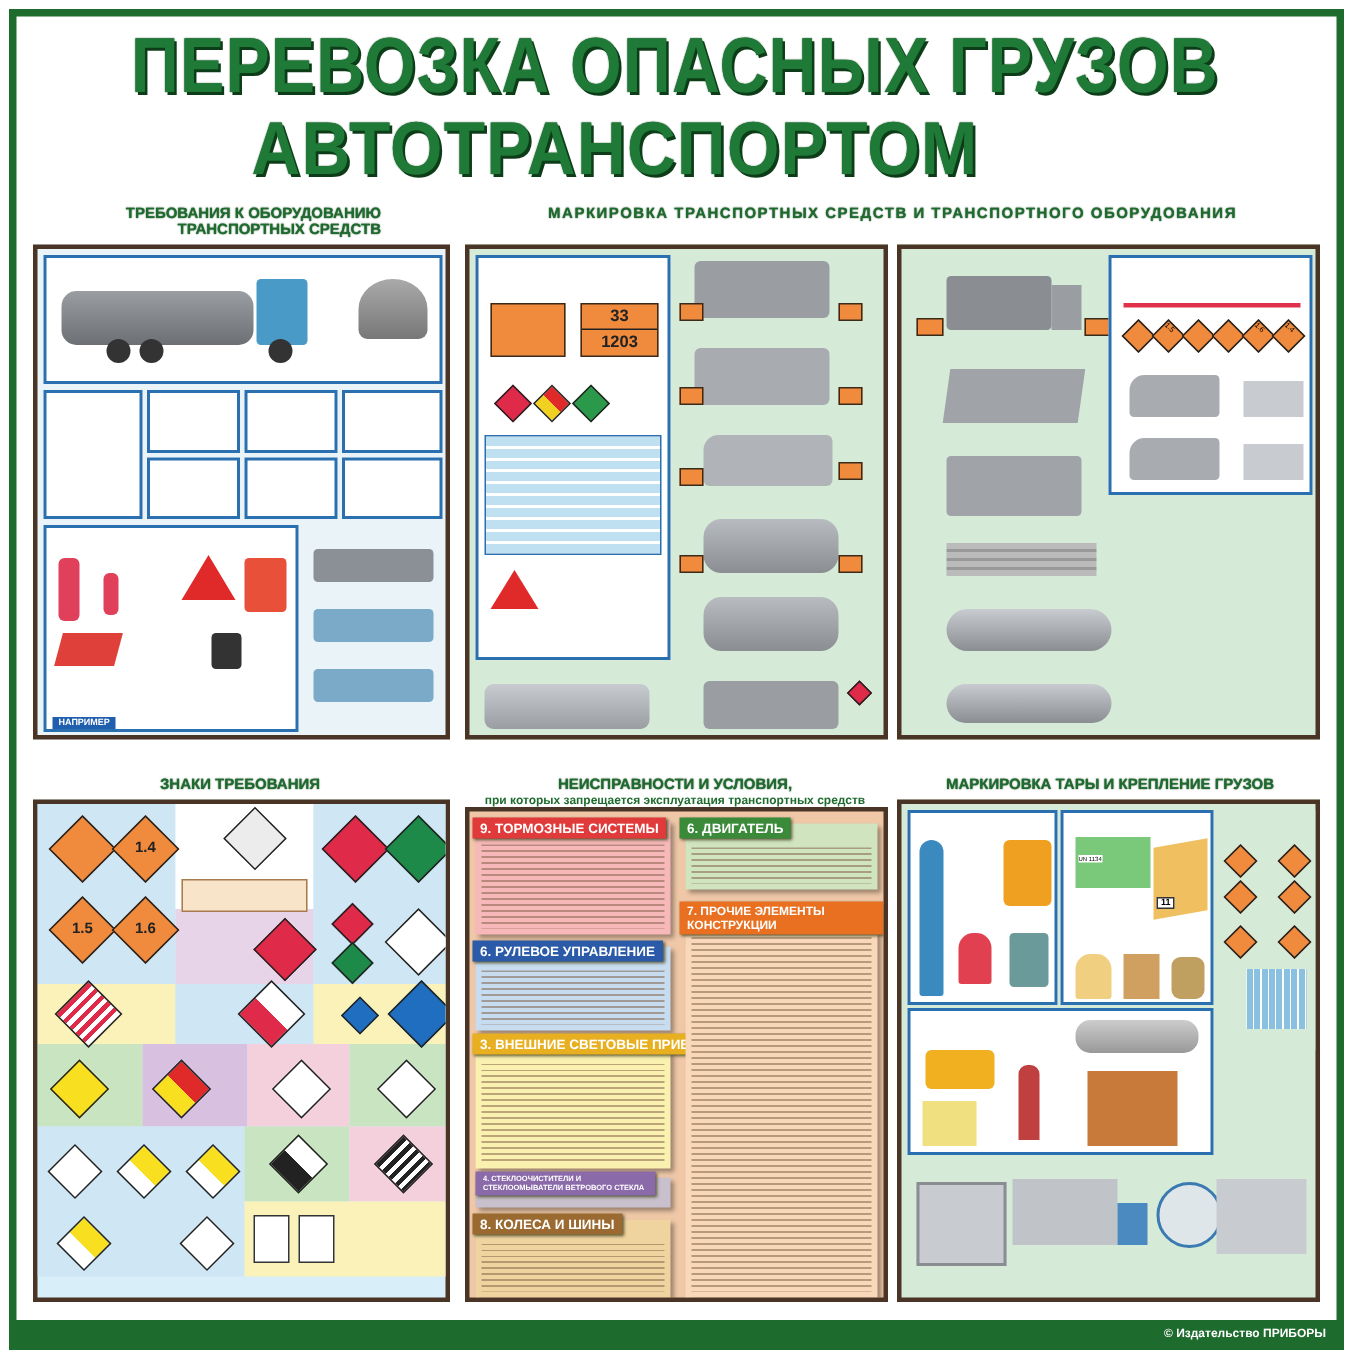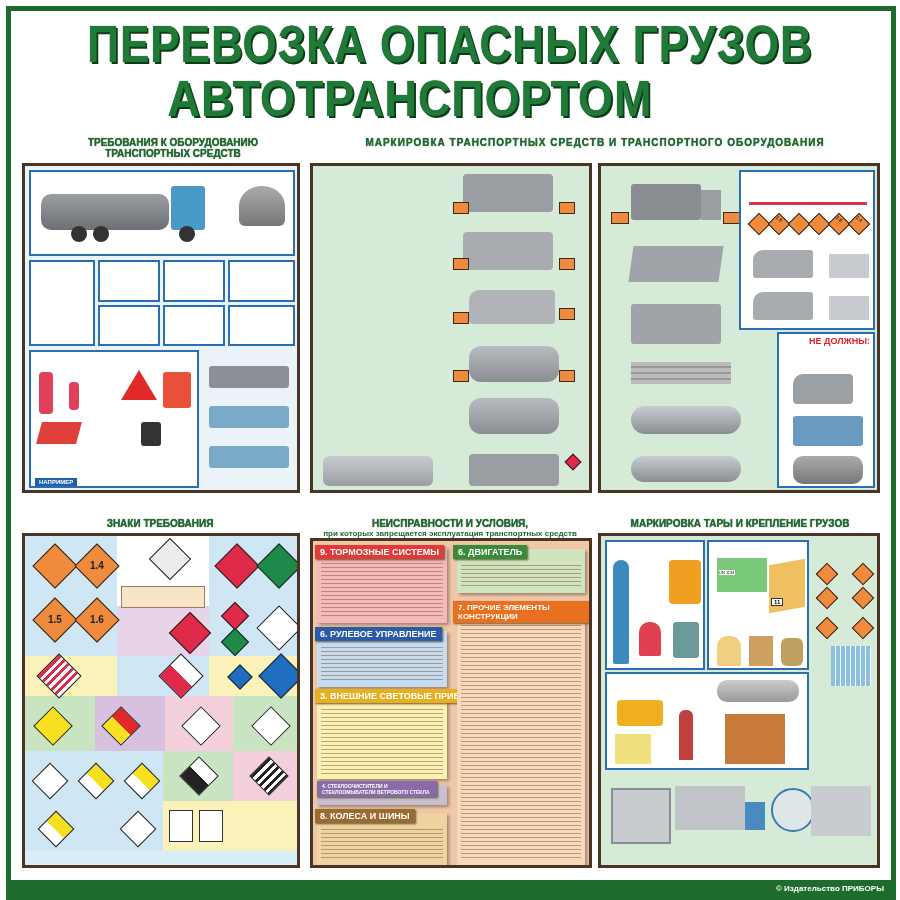--- a/index.html
+++ b/index.html
@@ -32,21 +32,21 @@
   .ex{position:absolute;color:#fff;font-weight:bold;font-size:6px;background:#1f5fae;padding:1px 4px;}
 </style>
 </head>
 <body>
 
 <div class="frame"></div>
 
 <div class="title t1">ПЕРЕВОЗКА ОПАСНЫХ ГРУЗОВ</div>
 <div class="title t2">АВТОТРАНСПОРТОМ</div>
 
-<div class="sec-h" style="left:68px;top:137px;width:210px;">
+<div class="sec-h" style="left:44px;top:137px;width:210px;text-align:right;">
   <div>ТРЕБОВАНИЯ К ОБОРУДОВАНИЮ</div>
   <div>ТРАНСПОРТНЫХ СРЕДСТВ</div>
 </div>
 <div class="sec-h" style="left:350px;top:137px;width:490px;letter-spacing:1px;">МАРКИРОВКА ТРАНСПОРТНЫХ СРЕДСТВ И ТРАНСПОРТНОГО ОБОРУДОВАНИЯ</div>
 
 <div class="panel p1">
   <div class="box blue-b" style="left:4px;top:4px;width:266px;height:86px;">
     <div class="truck" style="left:10px;top:22px;width:128px;height:36px;background:linear-gradient(#9a9ea2,#6c7074);border-radius:10px;"></div>
     <div class="truck" style="left:140px;top:14px;width:34px;height:44px;background:#4a9ac8;border-radius:3px;"></div>
     <div class="truck" style="left:40px;top:54px;width:16px;height:16px;background:#333;border-radius:50%;"></div>
@@ -69,20 +69,32 @@
     <div class="truck" style="left:8px;top:70px;width:40px;height:22px;background:#e0403a;transform:skewX(-15deg);"></div>
     <div class="truck" style="left:110px;top:70px;width:20px;height:24px;background:#333;border-radius:3px;"></div>
     <div class="ex" style="left:4px;top:126px;">НАПРИМЕР</div>
   </div>
   <div class="truck" style="left:184px;top:200px;width:80px;height:22px;background:#8a9096;border-radius:3px;"></div>
   <div class="truck" style="left:184px;top:240px;width:80px;height:22px;background:#7aaac8;border-radius:3px;"></div>
   <div class="truck" style="left:184px;top:280px;width:80px;height:22px;background:#7aaac8;border-radius:3px;"></div>
 </div>
 
 <div class="panel p2">
+  <div class="box blue-b" style="left:4px;top:4px;width:130px;height:270px;">
+    <div class="orange" style="left:8px;top:30px;width:48px;height:34px;"></div>
+    <div class="orange" style="left:68px;top:30px;width:50px;height:34px;text-align:center;font-size:11px;font-weight:bold;color:#222;line-height:16px;">
+      <div>33</div>
+      <div style="border-top:1px solid #222;">1203</div>
+    </div>
+    <div class="diamond" style="left:14px;top:88px;width:16px;height:16px;background:#e02a4a;"></div>
+    <div class="diamond" style="left:40px;top:88px;width:16px;height:16px;background:linear-gradient(#e02a2a 50%,#f0d020 50%);"></div>
+    <div class="diamond" style="left:66px;top:88px;width:16px;height:16px;background:#2a9a4a;"></div>
+    <div class="box" style="left:4px;top:118px;width:118px;height:80px;background:repeating-linear-gradient(#bfe0f0 0 6px,#ffffff 6px 8px);border:1px solid #2a6fb0;"></div>
+    <div class="truck" style="left:8px;top:208px;width:0;height:0;border-left:16px solid transparent;border-right:16px solid transparent;border-bottom:26px solid #e02a2a;"></div>
+  </div>
   <div class="truck" style="left:150px;top:8px;width:90px;height:38px;background:#9a9ea2;border-radius:4px;"></div>
   <div class="orange" style="left:140px;top:36px;width:14px;height:10px;"></div>
   <div class="orange" style="left:246px;top:36px;width:14px;height:10px;"></div>
   <div class="truck" style="left:150px;top:66px;width:90px;height:38px;background:#a8acb0;border-radius:4px;"></div>
   <div class="orange" style="left:140px;top:92px;width:14px;height:10px;"></div>
   <div class="orange" style="left:246px;top:92px;width:14px;height:10px;"></div>
   <div class="truck" style="left:156px;top:124px;width:86px;height:34px;background:#b0b4b8;border-radius:10px 4px 4px 4px;"></div>
   <div class="orange" style="left:140px;top:146px;width:14px;height:10px;"></div>
   <div class="orange" style="left:246px;top:142px;width:14px;height:10px;"></div>
   <div class="truck" style="left:156px;top:180px;width:90px;height:36px;background:linear-gradient(#b8bcc0,#8a8e92);border-radius:12px;"></div>
@@ -109,26 +121,20 @@
     <div class="diamond" style="left:10px;top:44px;width:14px;height:14px;background:#f08a3c;"></div>
     <div class="diamond" style="left:30px;top:44px;width:14px;height:14px;background:#f08a3c;font-size:5px;">1.5</div>
     <div class="diamond" style="left:50px;top:44px;width:14px;height:14px;background:#f08a3c;"></div>
     <div class="diamond" style="left:70px;top:44px;width:14px;height:14px;background:#f08a3c;"></div>
     <div class="diamond" style="left:90px;top:44px;width:14px;height:14px;background:#f08a3c;font-size:5px;">1.6</div>
     <div class="diamond" style="left:110px;top:44px;width:14px;height:14px;background:#f08a3c;font-size:5px;">1.4</div>
     <div class="truck" style="left:12px;top:78px;width:60px;height:28px;background:#a8acb0;border-radius:10px 3px 3px 3px;"></div>
     <div class="truck" style="left:88px;top:82px;width:40px;height:24px;background:#c8ccd0;"></div>
     <div class="truck" style="left:12px;top:120px;width:60px;height:28px;background:#a8acb0;border-radius:10px 3px 3px 3px;"></div>
     <div class="truck" style="left:88px;top:124px;width:40px;height:24px;background:#c8ccd0;"></div>
-  </div>
-  <div class="box blue-b" style="left:176px;top:166px;width:98px;height:156px;">
-    <div class="ne" style="left:30px;top:2px;">НЕ ДОЛЖНЫ:</div>
-    <div class="truck" style="left:14px;top:40px;width:60px;height:30px;background:#9aa0a4;border-radius:10px 4px 4px 4px;"></div>
-    <div class="truck" style="left:14px;top:82px;width:70px;height:30px;background:#6a9ac0;border-radius:3px;"></div>
-    <div class="truck" style="left:14px;top:122px;width:70px;height:28px;background:linear-gradient(#aaa,#777);border-radius:10px;"></div>
   </div>
 </div>
 
 <div class="sec-h" style="left:60px;top:518px;width:200px;">ЗНАКИ ТРЕБОВАНИЯ</div>
 <div class="sec-h" style="left:330px;top:518px;width:240px;">НЕИСПРАВНОСТИ И УСЛОВИЯ,</div>
 <div class="sec-sub" style="left:300px;top:529px;width:300px;">при которых запрещается эксплуатация транспортных средств</div>
 <div class="sec-h" style="left:612px;top:518px;width:256px;">МАРКИРОВКА ТАРЫ И КРЕПЛЕНИЕ ГРУЗОВ</div>
 
 <div class="panel p4">
   <div class="cell" style="left:0;top:0;width:92px;height:120px;background:#cfe6f4;"></div>

